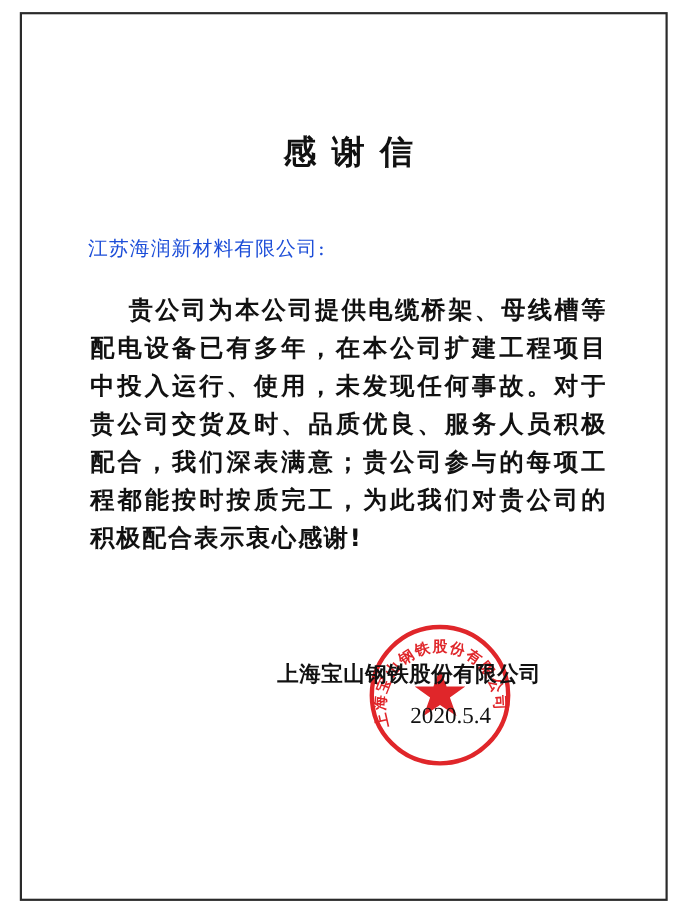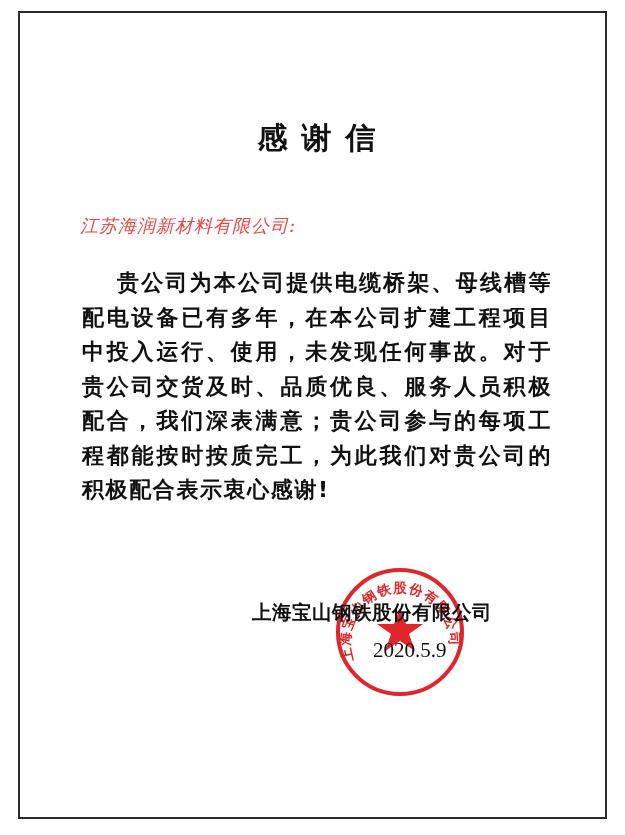--- a/index.html
+++ b/index.html
@@ -8,23 +8,22 @@
     position:absolute; left:18px; top:11px; width:589px; height:808px;
     border:2px solid #2a2a2a; box-sizing:border-box;
   }
   .title {
     position:absolute; left:0; width:625px; top:118px; text-align:center;
     font-family:"DejaVu Serif", serif; font-weight:bold; font-size:30px;
     letter-spacing:14px; color:#111; padding-left:22px; box-sizing:border-box;
   }
   .salutation {
     position:absolute; left:80px; top:214px;
-    font-family:"DejaVu Serif", serif; font-size:18px; color:#ef4444;
+    font-family:"DejaVu Serif", serif; font-size:18px; color:#1d4ed8;
     letter-spacing:1px;
-    font-style:italic;
   }
   .body-text {
     position:absolute; left:82px; top:266px; width:470px;
     font-family:"DejaVu Sans", sans-serif; font-weight:bold; font-size:22px;
     line-height:34.5px; color:#111; text-align:justify; text-align-last:left;
     text-indent:35px; letter-spacing:1.6px;
   }
   .seal {
     position:absolute; left:334px; top:566px; width:132px; height:132px;
   }
@@ -54,13 +53,13 @@
     <path id="sealArc" d="M 22 100 A 50 50 0 1 1 110 100"></path>
   </defs>
   <circle cx="66" cy="66" r="62" fill="none" stroke="#e0262a" stroke-width="4"></circle>
   <text fill="#e0262a" font-family="DejaVu Serif, serif" font-weight="bold" font-size="13.5" letter-spacing="1.5">
     <textPath href="#sealArc" startOffset="3%">上海宝山钢铁股份有限公司</textPath>
   </text>
   <polygon fill="#e0262a" points="66,42 72,58 89,58 75,68 81,85 66,75 51,85 57,68 43,58 60,58"></polygon>
 </svg>
 
 <div class="signer">上海宝山钢铁股份有限公司</div>
-<div class="date">2020.5.9</div>
+<div class="date">2020.5.4</div>
 
 </body></html>

